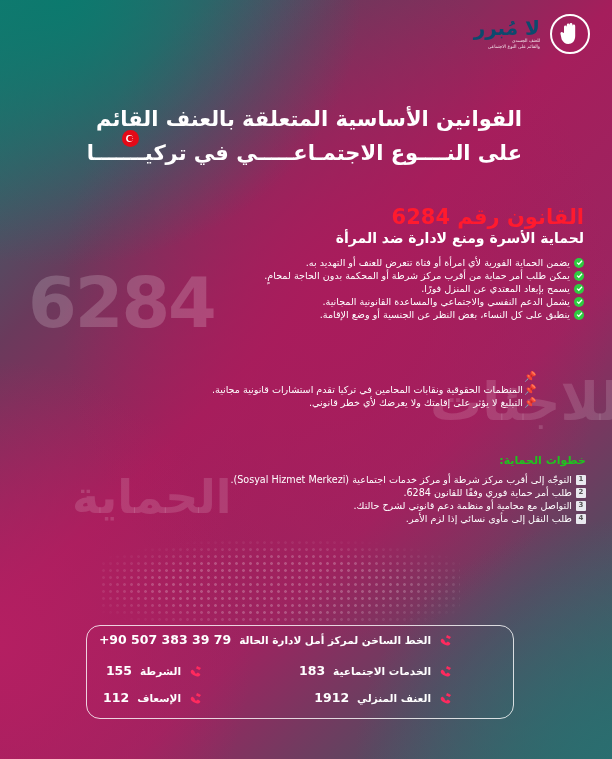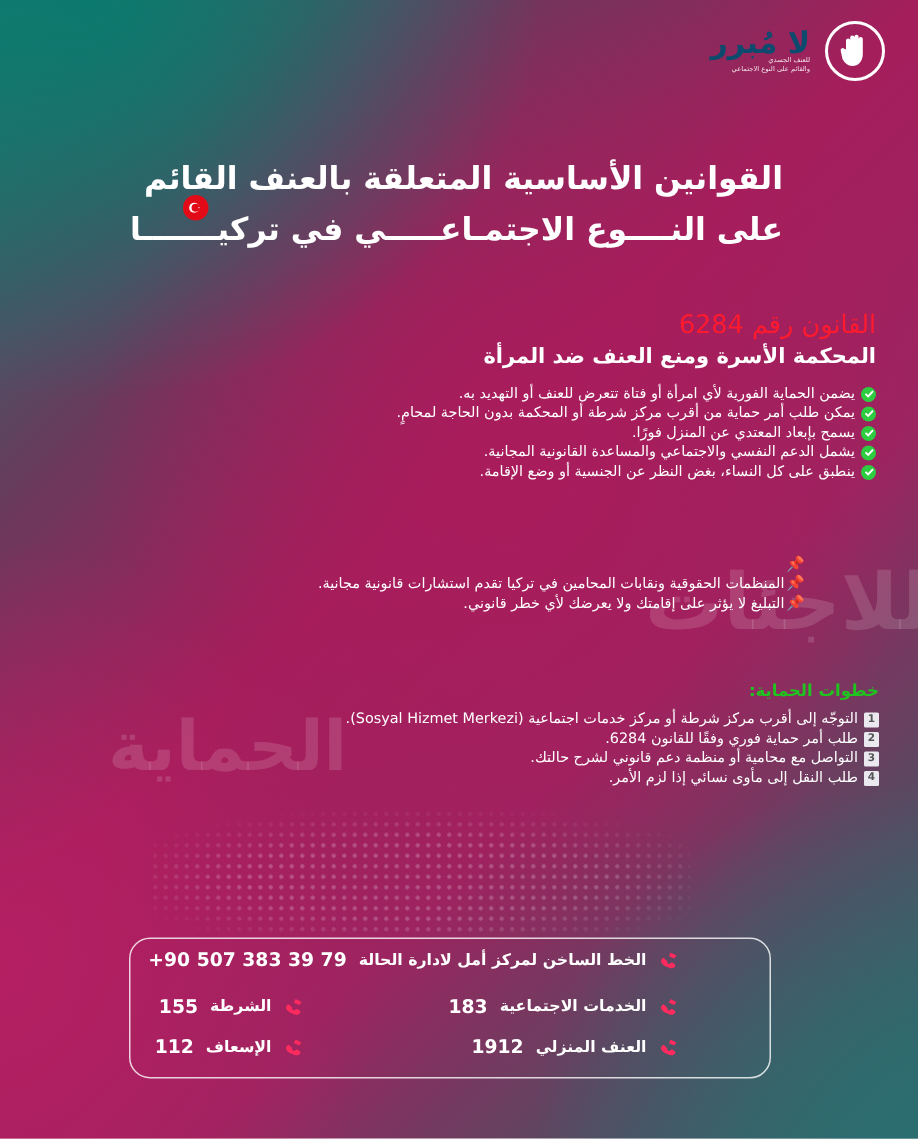--- a/index.html
+++ b/index.html
@@ -37,21 +37,21 @@
 
     
     .dots { position: absolute; top: 532px; left: 100px; width: 360px; height: 90px;
       background-image: radial-gradient(circle, rgba(255,255,255,0.28) 1.2px, transparent 1.6px);
       background-size: 7px 7px; opacity: 0.8;
       -webkit-mask-image: radial-gradient(ellipse 60% 55% at 50% 60%, #000 55%, transparent 100%);
       mask-image: radial-gradient(ellipse 60% 55% at 50% 60%, #000 55%, transparent 100%); }
 
     
     .law { position: absolute; top: 206px; right: 28px; width: 560px; text-align: right; }
-    .law-title { font-size: 17px; font-weight: normal; color: #ff1a2e; line-height: 22px; }
+    .law-title { font-size: 21px; font-weight: bold; color: #ff1a2e; line-height: 22px; }
     .law-subtitle { font-size: 14px; font-weight: bold; color: #ffffff; line-height: 20px; margin-bottom: 8px; }
     .bullets { list-style: none; }
     .bullet { display: flex; align-items: center; justify-content: flex-start; gap: 4px; font-size: 9.6px; line-height: 13px; color: #ffffff; white-space: nowrap; }
     .check { width: 10px; height: 10px; border-radius: 50%; background: #2ecc40; display: inline-flex; align-items: center; justify-content: center; flex-shrink: 0; }
 
     
     .ref { position: absolute; top: 370px; right: 75px; width: 500px; text-align: right; }
     .ref-title { font-size: 12px; font-weight: bold; color: #3aa6ff; line-height: 18px; margin-bottom: 4px; }
     .star { color: #ff2a6e; font-size: 10px; width: 10px; display: inline-block; flex-shrink: 0; }
 
@@ -90,27 +90,28 @@
     <div class="title-line">على النــــوع الاجتمـاعـــــي في تركيـــــــا</div>
   </div>
   <div class="flag">
     <svg width="13" height="13" viewBox="0 0 13 13">
       <circle cx="5.5" cy="6.5" r="3.4" fill="#fff"></circle>
       <circle cx="6.4" cy="6.5" r="2.7" fill="#e30a17"></circle>
       <polygon points="9.4,6.5 8.3,6.9 8.4,5.9 9.1,6.8 8.2,6.1" fill="#fff"></polygon>
     </svg>
   </div>
 
+  <div class="wm wm-6284">6284</div>
   <div class="wm wm-lajiat">اللاجئات</div>
   <div class="wm wm-himaya">الحماية</div>
   <div class="dots"></div>
 
   <section class="law">
     <div class="law-title">القانون رقم 6284</div>
-    <div class="law-subtitle">المحكمة الأسرة ومنع العنف ضد المرأة</div>
+    <div class="law-subtitle">لحماية الأسرة ومنع لادارة ضد المرأة</div>
     <ul class="bullets">
       <li class="bullet">
         <span class="check">
             <svg width="7" height="7" viewBox="0 0 7 7">
               <path d="M1 3.6 L2.8 5.3 L6 1.8" stroke="#fff" stroke-width="1.3" fill="none"></path>
             </svg>
           </span>
         <span>يضمن الحماية الفورية لأي امرأة أو فتاة تتعرض للعنف أو التهديد به.</span>
       </li>
       <li class="bullet">

